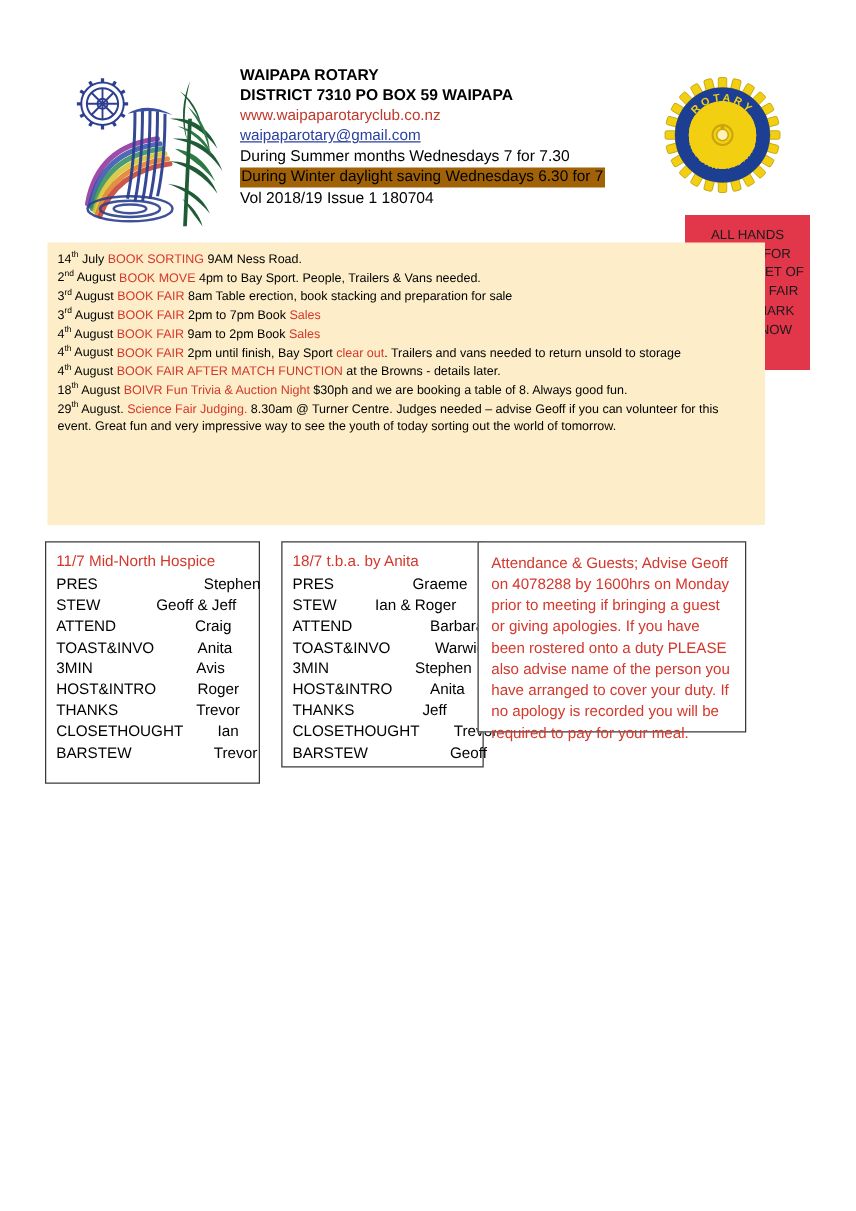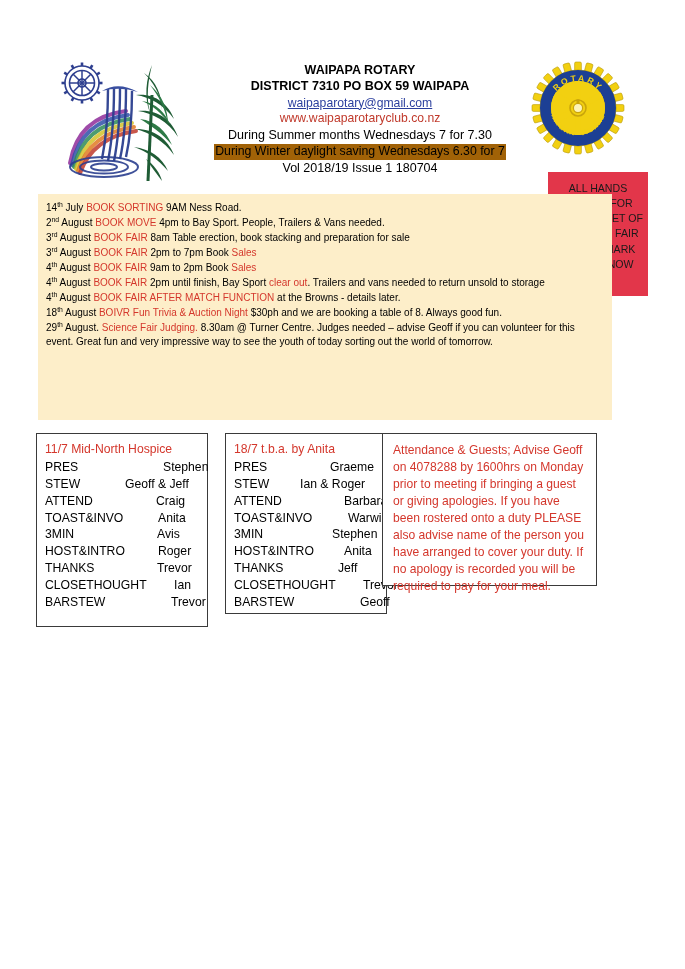--- a/index.html
+++ b/index.html
@@ -34,23 +34,22 @@
   .rotary-logo {
     position: absolute;
     left: 530px;
     top: 8px;
     width: 96px;
     height: 96px;
   }
   .header-text {
     position: absolute;
     left: 192px;
-    top: 10px;
+    top: 0;
     width: 336px;
-    text-align: center;
     line-height: 1.30;
   }
   .hdr-line {
     font-size: 12.5px;
     white-space: nowrap;
   }
   .hdr-title {
     font-weight: bold;
     font-size: 12.5px;
   }
@@ -218,22 +217,22 @@
         <path d="M90,46 C104,48 114,58 118,70 C110,58 100,50 90,46 Z"></path>
       </g>
 
       <path d="M96,126 L100,40" stroke="#1f5c35" stroke-width="3" fill="none"></path>
     </svg>
   </div>
 
   <div class="header-text">
     <div class="hdr-line hdr-title">WAIPAPA ROTARY</div>
     <div class="hdr-line hdr-title">DISTRICT 7310 PO BOX 59 WAIPAPA</div>
+    <div class="hdr-line hdr-web">www.waipaparotaryclub.co.nz</div>
     <div class="hdr-line"><span class="hdr-mail">waipaparotary@gmail.com</span></div>
-    <div class="hdr-line hdr-web">www.waipaparotaryclub.co.nz</div>
     <div class="hdr-line">During Summer months Wednesdays 7 for 7.30</div>
     <div class="hdr-line"><span class="hdr-hl">During Winter daylight saving Wednesdays 6.30 for 7</span></div>
     <div class="hdr-line">Vol 2018/19 Issue 1 180704</div>
   </div>
 
   <div class="rotary-logo">
     <svg viewBox="0 0 96 96" width="96" height="96">
       <g transform="translate(48,48)">
 
         <g fill="#f2d011" stroke="#b99a0a" stroke-width="0.6">

